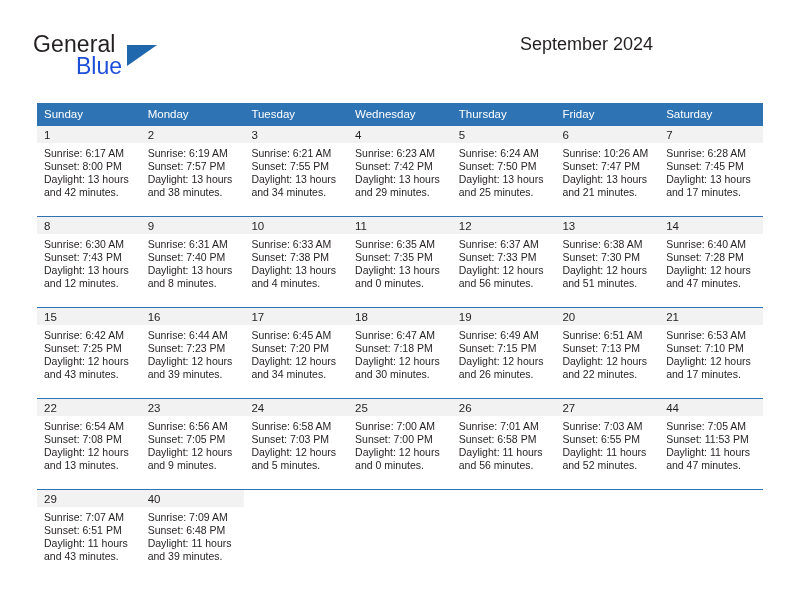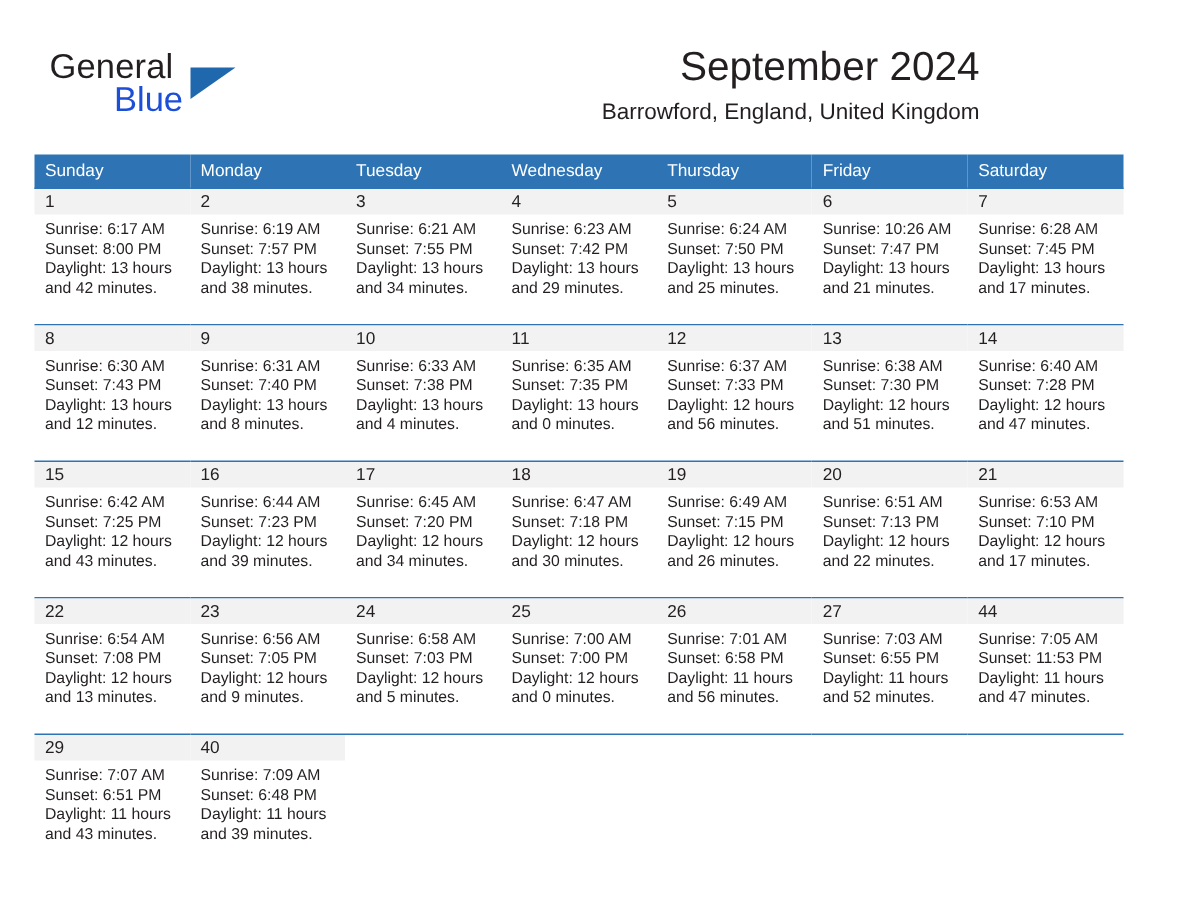--- a/index.html
+++ b/index.html
@@ -63,39 +63,39 @@
     border-bottom: 21px solid transparent;
   }
 
   .title-block {
     position: absolute;
     right: 39px;
     top: 28px;
     text-align: right;
   }
   .cal-title {
-    font-size: 27px;
+    font-size: 18px;
     font-weight: normal;
     color: #231f20;
     line-height: 32px;
     white-space: nowrap;
   }
   .cal-subtitle {
     margin-top: 6px;
     font-size: 15px;
     font-weight: normal;
     color: #231f20;
     line-height: 18px;
     white-space: nowrap;
   }
 
   
   .calendar {
     position: absolute;
-    left: 23px;
+    left: 37px;
     top: 103px;
     width: 726px;
     border-collapse: collapse;
     table-layout: fixed;
   }
   .calendar th {
     background: #2e74b5;
     color: #ffffff;
     font-size: 11.5px;
     font-weight: normal;
@@ -146,21 +146,20 @@
   <div class="top">
 
     <div class="logo">
       <span class="logo-general">General</span>
       <span class="logo-tri"></span>
       <span class="logo-blue">Blue</span>
     </div>
 
     <div class="title-block">
       <div class="cal-title">September 2024</div>
-      <div class="cal-subtitle">Barrowford, England, United Kingdom</div>
     </div>
 
   </div>
 
   <table class="calendar">
     <colgroup>
       <col style="width:103.7px">
         <col style="width:103.7px">
         <col style="width:103.7px">
       <col style="width:103.7px">

